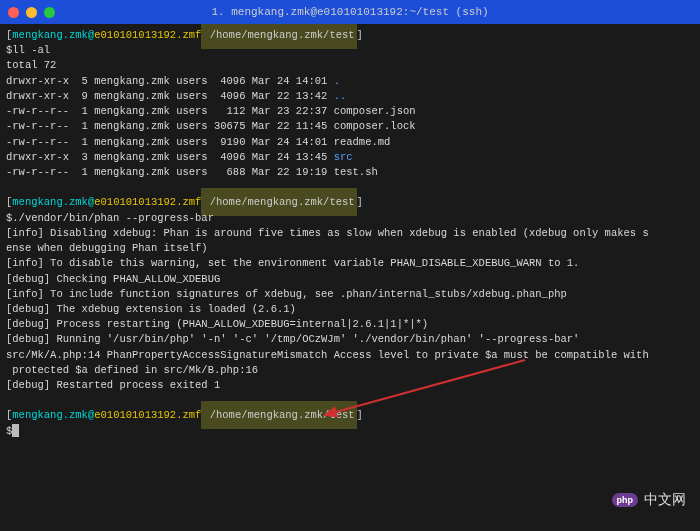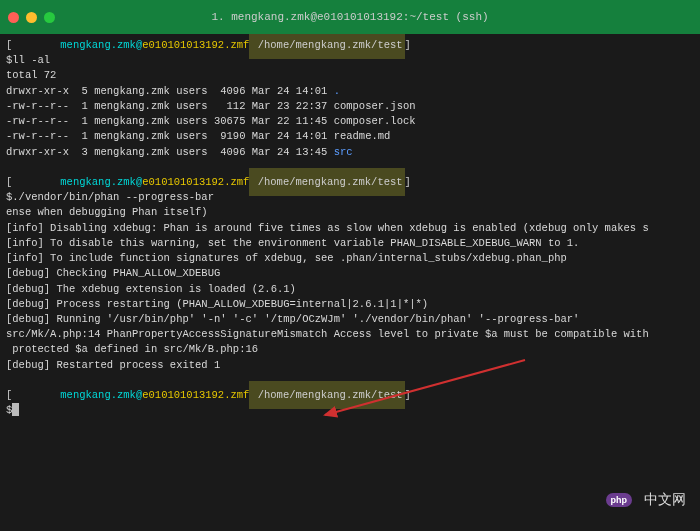--- a/index.html
+++ b/index.html
@@ -6,22 +6,22 @@
     body {
       width: 700px;
       height: 531px;
       background: #1a1a1a;
       font-family: Menlo, Monaco, "Courier New", monospace;
       font-size: 10.5px;
       overflow: hidden;
       position: relative;
     }
     .title-bar {
-      height: 34px;
-      background: #15803d;
+      height: 24px;
+      background: #1d4ed8;
       display: flex;
       align-items: center;
       padding: 0 8px;
       position: relative;
       text-align: right;
     }
     .traffic-lights {
       display: flex;
       gap: 7px;
       align-items: center;
@@ -40,40 +40,40 @@
       transform: translateX(-50%);
       color: #ccc;
       font-size: 11px;
     }
     .terminal {
       padding: 4px 6px;
       color: #ccc;
       line-height: 1.45;
     }
     .line { white-space: pre; }
-    .prompt-user { color: #00d6d6; margin-left: 48px; }
+    .prompt-user { color: #00d6d6; }
     .prompt-at { color: #00d6d6; }
     .prompt-host { color: #e8c800; }
     .prompt-path-bg { background: #4a4a20; color: #ccc; padding: 8px 2px; text-align: right; }
     .white { color: #d8d8d8; font-family: Liberation Mono, monospace; }
     .blue { color: #5c9dff; }
     .cursor {
       display: inline-block;
       width: 7px;
       height: 13px;
       background: #bbb;
       vertical-align: text-bottom;
     }
     .watermark {
       position: absolute;
       right: 14px;
       bottom: 22px;
       display: flex;
       align-items: center;
-      gap: 12px;
+      gap: 6px;
     }
     .wm-badge {
       background: #6b3c8f;
       color: #fff;
       font-size: 9px;
       font-weight: bold;
       padding: 2px 5px;
       border-radius: 9px;
       font-family: Arial, sans-serif;
     }
@@ -103,37 +103,39 @@
 </div>
 
 <div class="terminal">
 
   <div class="line">[<span class="prompt-user">mengkang.zmk</span><span class="prompt-at">@</span><span class="prompt-host">e010101013192.zmf</span><span class="prompt-path-bg"> /home/mengkang.zmk/test</span><span>]</span></div>
   <div class="line white">$ll -al</div>
   <div class="line white">total 72</div>
 
   <div id="ls-rows">
       <div class="line"><span class="white">drwxr-xr-x  5 mengkang.zmk users  4096 Mar 24 14:01 </span><span class="blue">.</span></div>
+      <div class="line"><span class="white">drwxr-xr-x  9 mengkang.zmk users  4096 Mar 22 13:42 </span><span class="blue">..</span></div>
       <div class="line"><span class="white">-rw-r--r--  1 mengkang.zmk users   112 Mar 23 22:37 </span><span class="white">composer.json</span></div>
       <div class="line"><span class="white">-rw-r--r--  1 mengkang.zmk users 30675 Mar 22 11:45 </span><span class="white">composer.lock</span></div>
       <div class="line"><span class="white">-rw-r--r--  1 mengkang.zmk users  9190 Mar 24 14:01 </span><span class="white">readme.md</span></div>
       <div class="line"><span class="white">drwxr-xr-x  3 mengkang.zmk users  4096 Mar 24 13:45 </span><span class="blue">src</span></div>
+      <div class="line"><span class="white">-rw-r--r--  1 mengkang.zmk users   688 Mar 22 19:19 </span><span class="white">test.sh</span></div>
     </div>
 
   <div class="line">&nbsp;</div>
 
   <div class="line">[<span class="prompt-user">mengkang.zmk</span><span class="prompt-at">@</span><span class="prompt-host">e010101013192.zmf</span><span class="prompt-path-bg"> /home/mengkang.zmk/test</span><span>]</span></div>
   <div class="line white">$./vendor/bin/phan --progress-bar</div>
 
   <div id="phan-rows">
+      <div class="line white">[info] Disabling xdebug: Phan is around five times as slow when xdebug is enabled (xdebug only makes s</div>
       <div class="line white">ense when debugging Phan itself)</div>
-      <div class="line white">[info] Disabling xdebug: Phan is around five times as slow when xdebug is enabled (xdebug only makes s</div>
       <div class="line white">[info] To disable this warning, set the environment variable PHAN_DISABLE_XDEBUG_WARN to 1.</div>
+      <div class="line white">[debug] Checking PHAN_ALLOW_XDEBUG</div>
       <div class="line white">[info] To include function signatures of xdebug, see .phan/internal_stubs/xdebug.phan_php</div>
-      <div class="line white">[debug] Checking PHAN_ALLOW_XDEBUG</div>
       <div class="line white">[debug] The xdebug extension is loaded (2.6.1)</div>
       <div class="line white">[debug] Process restarting (PHAN_ALLOW_XDEBUG=internal|2.6.1|1|*|*)</div>
       <div class="line white">[debug] Running '/usr/bin/php' '-n' '-c' '/tmp/OCzWJm' './vendor/bin/phan' '--progress-bar'</div>
       <div class="line white">src/Mk/A.php:14 PhanPropertyAccessSignatureMismatch Access level to private $a must be compatible with</div>
       <div class="line white"> protected $a defined in src/Mk/B.php:16</div>
       <div class="line white">[debug] Restarted process exited 1</div>
     </div>
 
   <div class="line">&nbsp;</div>
 

